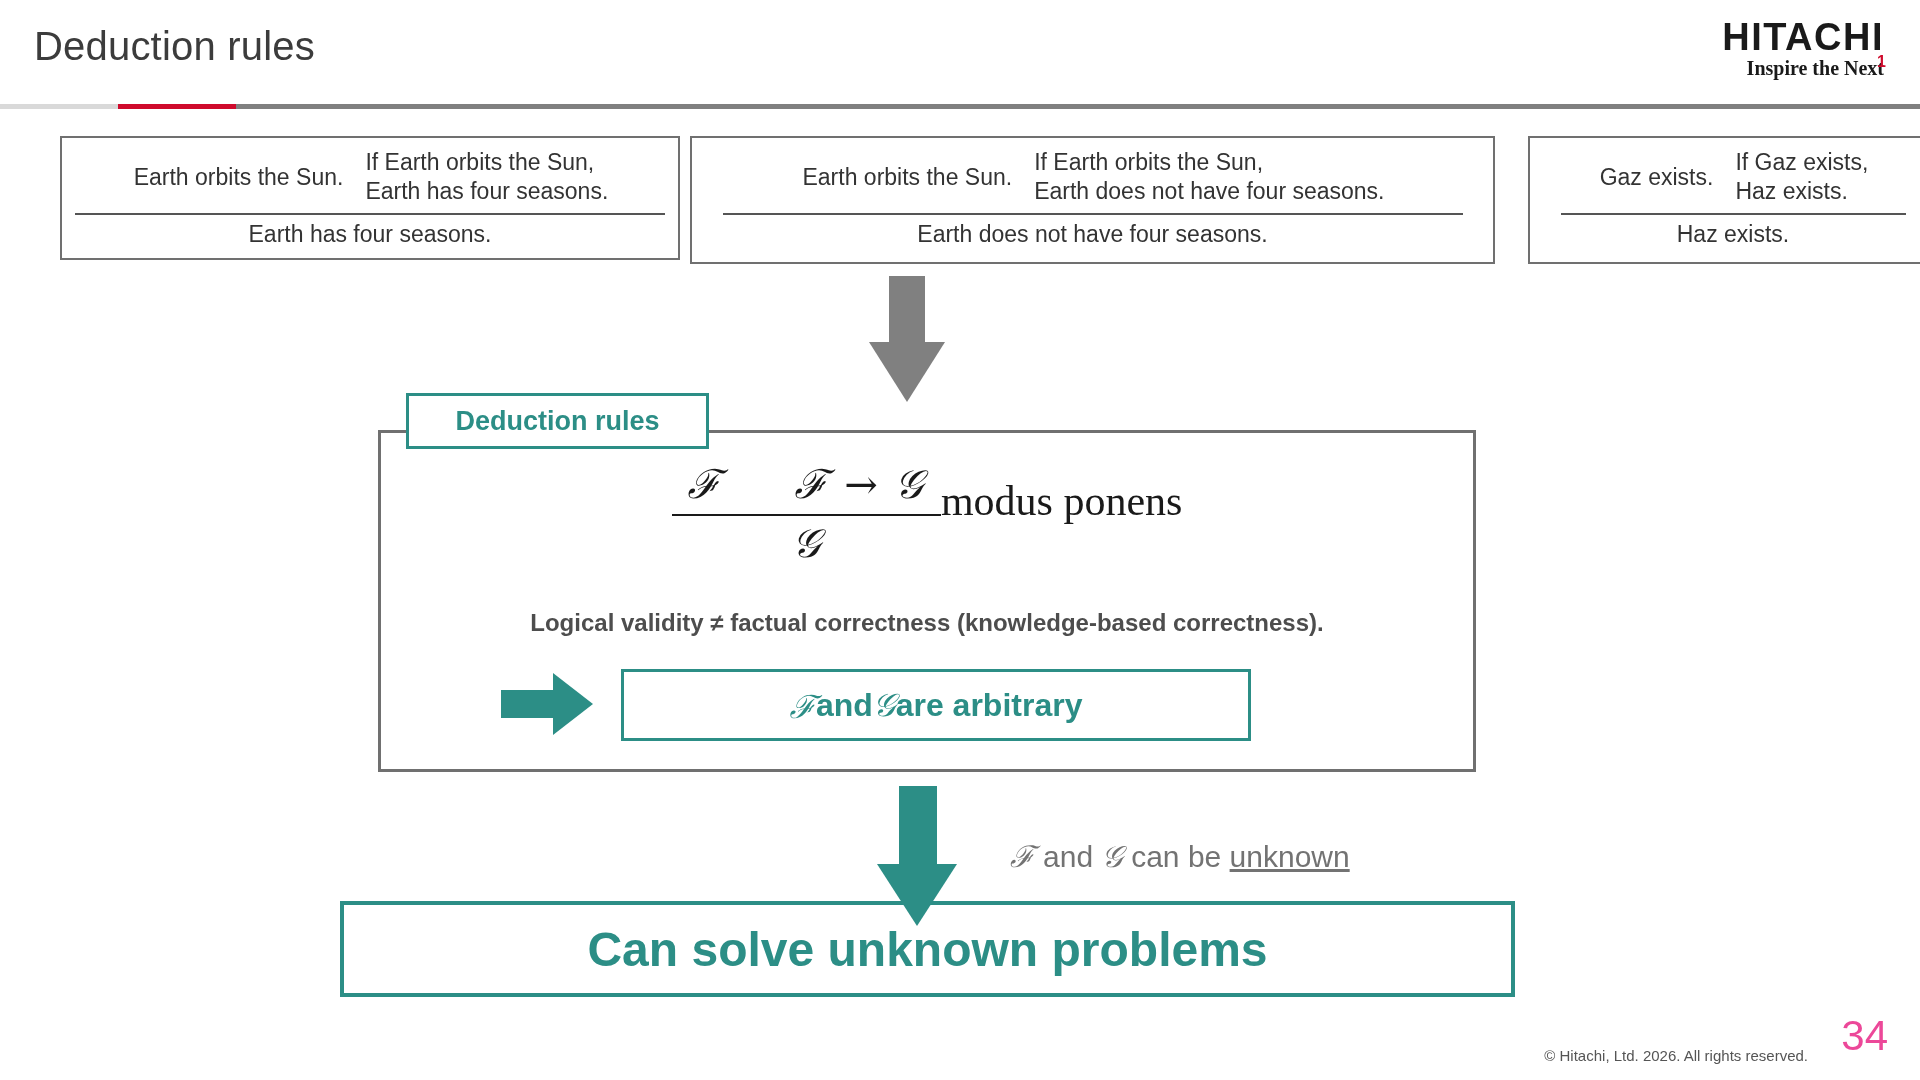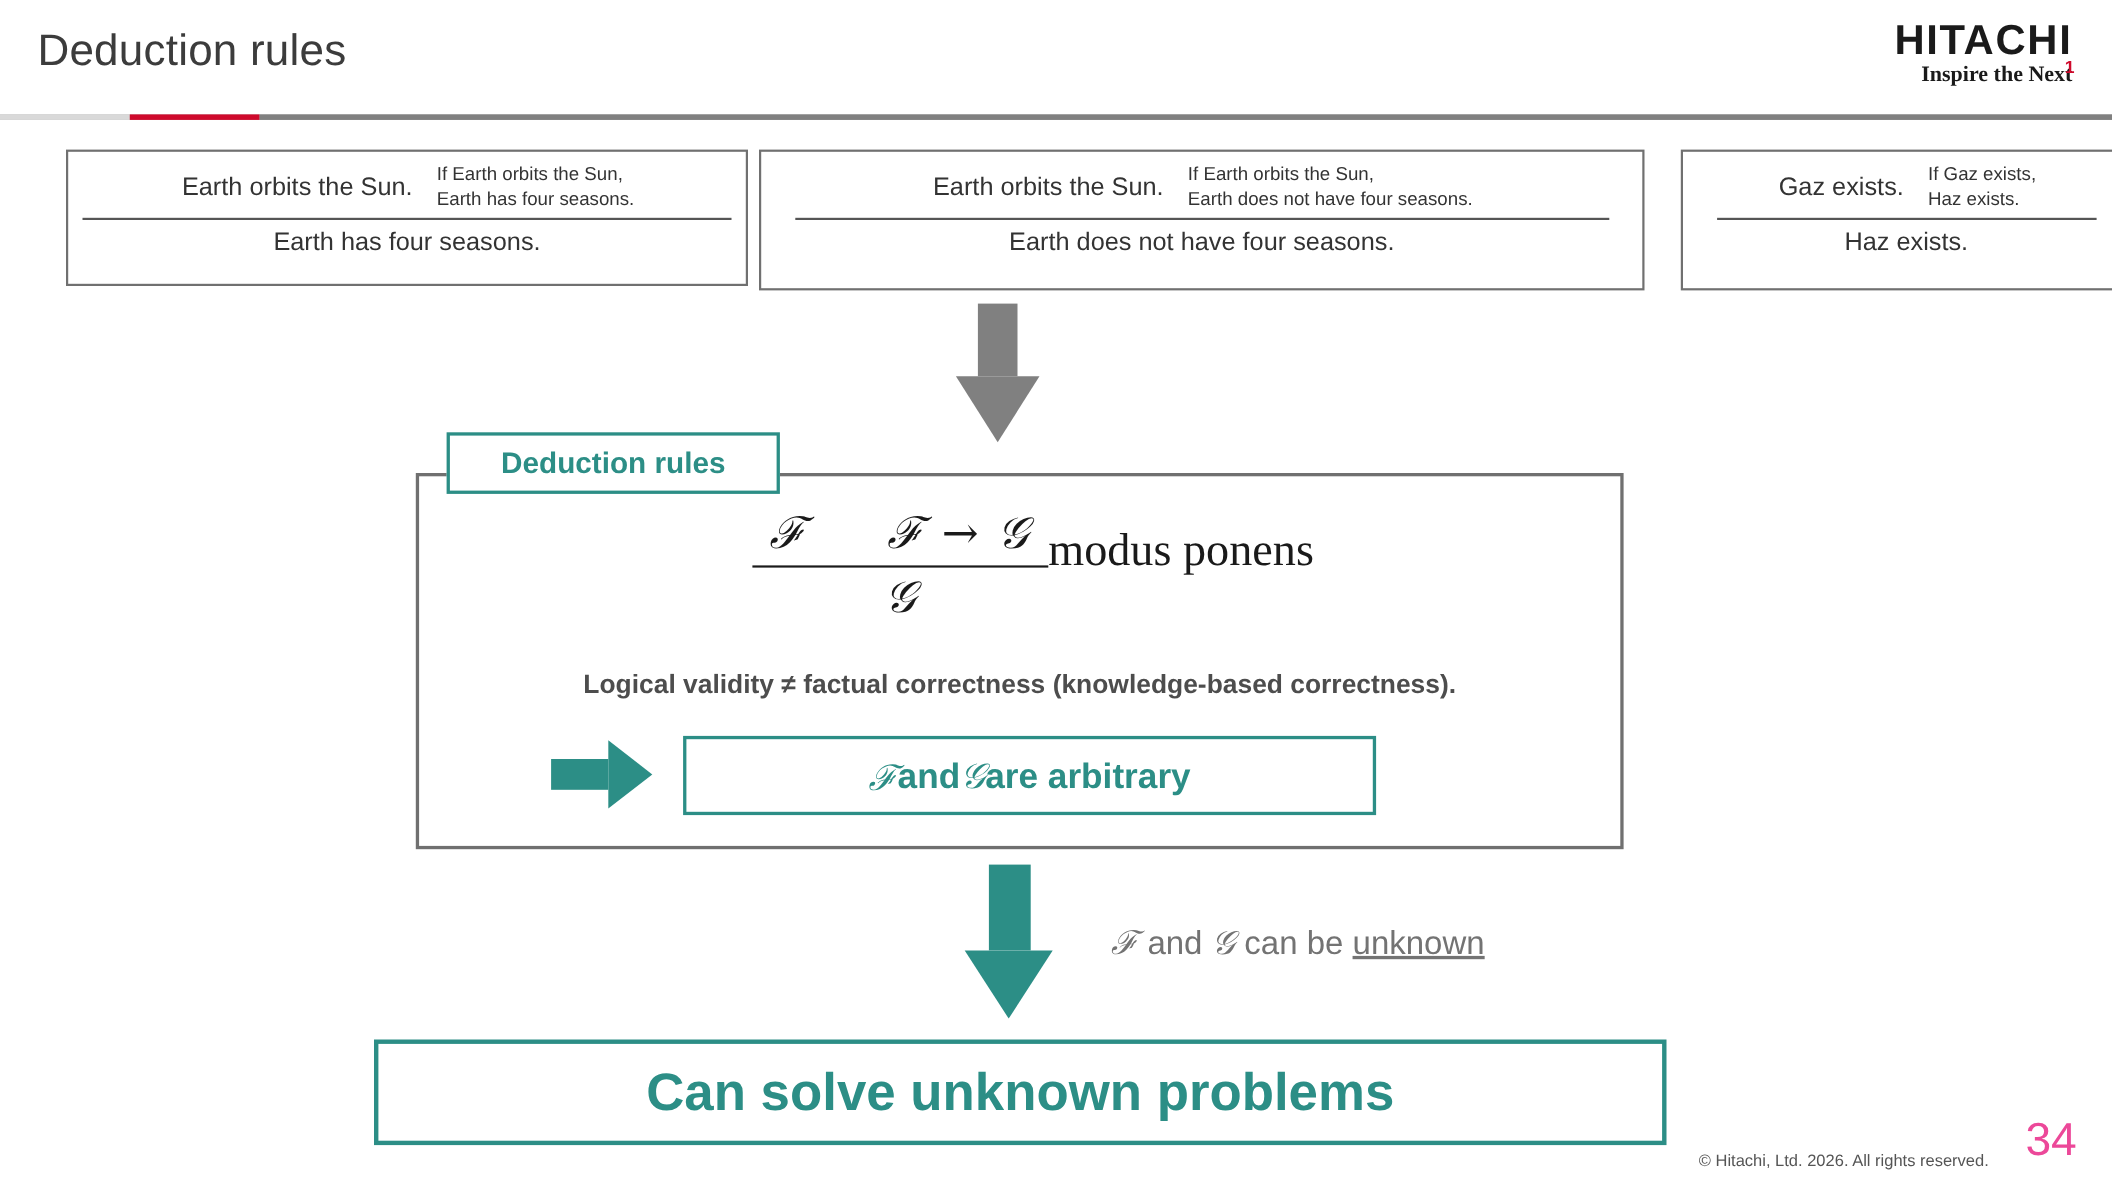--- a/index.html
+++ b/index.html
@@ -103,21 +103,21 @@
     justify-content: center;
     padding-top: 10px;
   }
   .premise-left {
     font-size: 23px;
     color: #333333;
     white-space: nowrap;
     padding: 0 12px;
   }
   .premise-right {
-    font-size: 17px;
+    font-size: 23px;
     color: #333333;
     line-height: 1.28;
     text-align: left;
     padding: 0 10px;
     white-space: nowrap;
   }
   .syll-bar {
     height: 2px;
     background: #555555;
     margin: 6px auto 0 auto;
@@ -180,21 +180,21 @@
     display: flex;
     align-items: center;
     justify-content: center;
     font-size: 27px;
     font-weight: bold;
     color: #2c8e86;
   }
 
   .mp-wrap {
     position: absolute;
-    left: 12px;
+    left: 0;
     top: 22px;
     width: 100%;
     display: flex;
     justify-content: center;
     align-items: flex-start;
   }
   .mp-fraction {
     display: inline-block;
     text-align: center;
   }
@@ -324,21 +324,21 @@
     white-space: nowrap;
   }
   .unknown-note u {
     text-decoration: underline;
   }
 
   
   .final-box {
     position: absolute;
     left: 340px;
-    top: 945px;
+    top: 901px;
     width: 1175px;
     height: 96px;
     border: 4px solid #2c8e86;
     box-sizing: border-box;
     display: flex;
     align-items: center;
     justify-content: center;
     font-size: 48px;
     font-weight: bold;
     color: #2c8e86;

